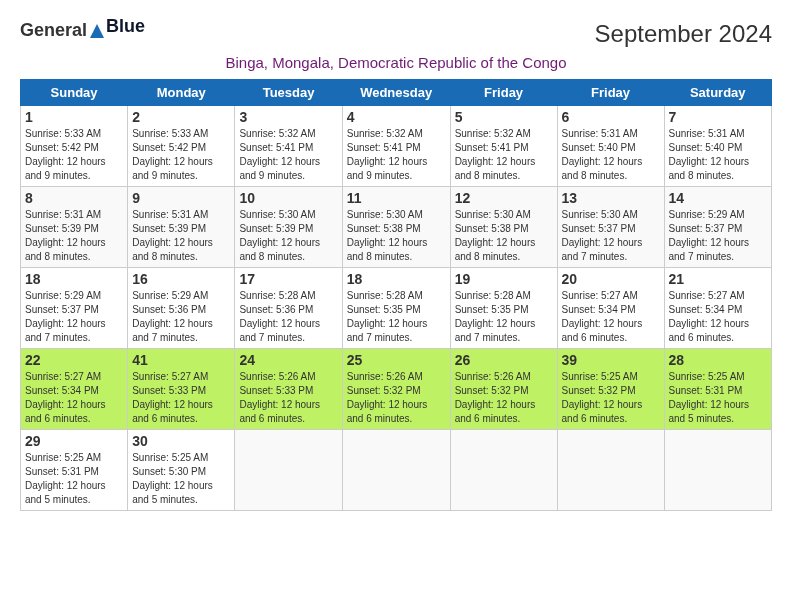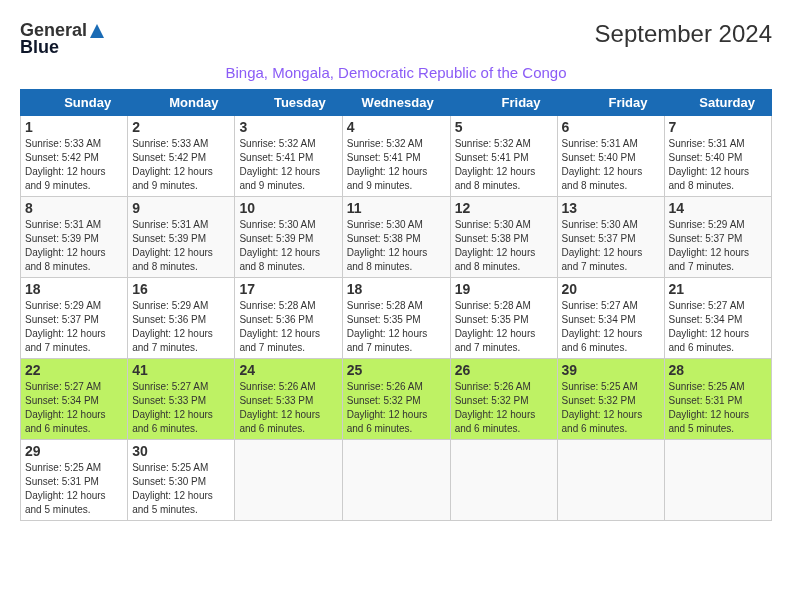--- a/index.html
+++ b/index.html
@@ -11,44 +11,44 @@
       padding: 20px;
     }
     .header-area {
       display: flex;
       justify-content: space-between;
       align-items: flex-start;
       margin-bottom: 6px;
     }
     .logo {
       display: flex;
-      flex-direction: column;
+      flex-direction: row;
       align-items: flex-start;
     }
     .logo-text {
       display: flex;
       align-items: center;
     }
     .subtitle {
       font-size: 15px;
-      color: #8b5cf6;
+      color: #701a75;
       text-align: center;
       margin-bottom: 8px;
     }
     .calendar {
       width: 100%;
       border-collapse: collapse;
     }
     .calendar th {
       background: #1a6bb5;
       color: #fff;
       font-size: 13px;
       font-weight: bold;
       padding: 5px 16px;
-      text-align: right;
+      text-align: center;
       border: 1px solid #1a6bb5;
     }
     .calendar td {
       border: 1px solid #ccc;
       vertical-align: top;
       padding: 3px 4px;
       font-size: 10px;
       color: #333;
       width: 108px;
       min-height: 80px;

